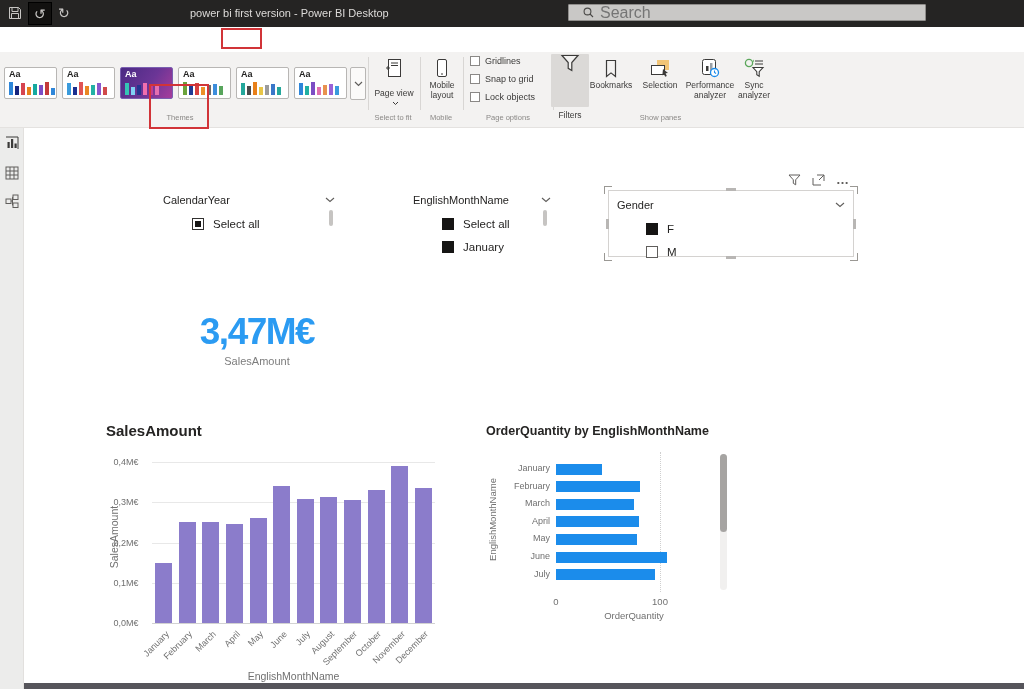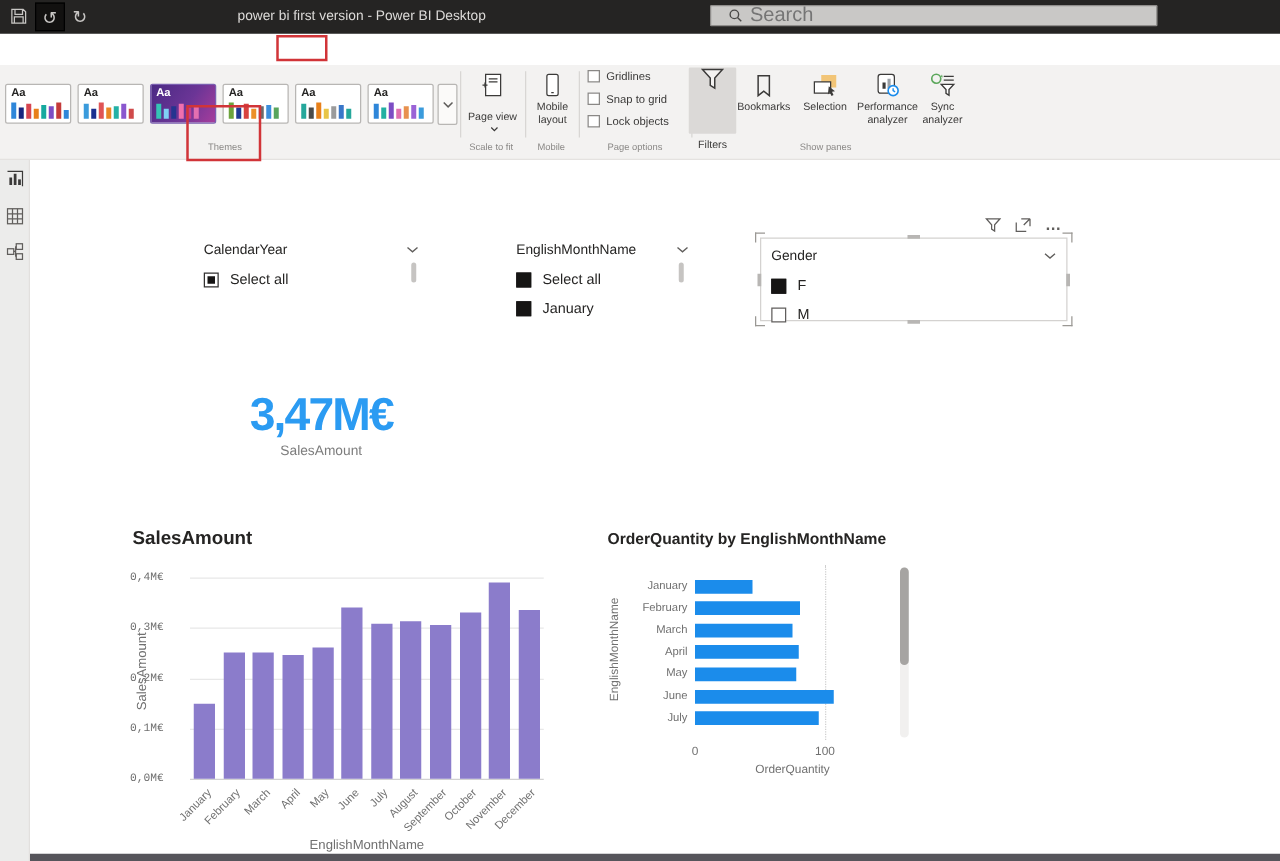--- a/index.html
+++ b/index.html
@@ -50,21 +50,21 @@
   .ann { position:absolute; border:2px solid #D13438; z-index:60; pointer-events:none; }
   #ann-view { left:221px; top:28px; width:41px; height:21px; }
   #ann-themes { left:149px; top:84px; width:60px; height:45px; }
 
   
   .slicer { position:absolute; font-size:11.5px; color:#252423; }
   #slicer-0 { left:163px; top:192px; width:172px; height:64px; }
   #slicer-1 { left:413px; top:192px; width:138px; height:64px; }
   #slicer-2 { left:608px; top:190px; width:246px; height:67px; border:1px solid #d4d2d0; padding:6px 8px 0 8px; background:#fff; }
   .sl-head { display:flex; justify-content:space-between; align-items:center; height:15px; font-size:11px; color:#252423; }
-  .sl-items .row { display:flex; align-items:center; gap:9px; height:23px; }
+  .sl-items .row { display:flex; align-items:center; gap:9px; height:23px;margin-left:29px; }
   .cbx { width:12px; height:12px; position:relative; flex:0 0 auto; }
   .cbx.unchecked { border:1px solid #605e5c; background:#fff; }
   .cbx.checked { background:#161514; border:1px solid #161514; }
   .cbx.indeterminate { border:1px solid #323130; background:#fff; }
   .cbx.indeterminate::after { content:""; position:absolute; left:2px; top:2px; width:6px; height:6px; background:#161514; }
   .sthumb { position:absolute; width:4px; height:16px; background:#c6c4c2; border-radius:2px; }
   .handle-c { position:absolute; width:8px; height:8px; border:1px solid #9a9894; background:transparent; }
   .hc-tl { left:-5px; top:-5px; border-right:none; border-bottom:none; }
   .hc-tr { right:-5px; top:-5px; border-left:none; border-bottom:none; }
   .hc-bl { left:-5px; bottom:-5px; border-right:none; border-top:none; }
@@ -90,21 +90,21 @@
   #chart-sales { left:100px; top:418px; width:345px; height:268px; }
   #chart-order { left:478px; top:424px; width:252px; height:200px; }
   .chart .ctitle { position:absolute; color:#252423; white-space:nowrap; }
   #chart-sales .ctitle { left:6px; top:4px; font-size:15px; font-weight:600; }
   #chart-order .ctitle { left:8px; top:0px; font-size:12.5px; font-weight:600; }
   .plot { position:absolute; }
   #plot-sales { left:52px; top:44px; width:283px; height:161px; }
   #plot-order { left:78px; top:30px; width:156px; height:136px; }
   .gridline { position:absolute; left:0; width:100%; height:1px; background:#e8e8e8; }
   .gridline.zero { background:#d2d2d2; }
-  .ytick { position:absolute; left:-48px; width:44px; text-align:left; font-size:9px; color:#707070;font-family:Liberation Mono, monospace; }
+  .ytick { position:absolute; left:-48px; width:44px; text-align:center; font-size:9px; color:#707070; }
   .vbar { position:absolute; bottom:0; }
   .xcat { position:absolute; width:70px; text-align:right; font-size:9px; color:#707070; transform:rotate(-45deg); transform-origin:100% 0; white-space:nowrap; }
   .axtitle { position:absolute; font-size:10.5px; color:#707070; text-align:center; white-space:nowrap; }
   #xt-sales { left:52px; width:283px; top:252px; }
   #yt-sales { left:-67px; top:113px; width:161px; transform:rotate(-90deg); }
   #xt-order { left:78px; width:156px; top:186px; font-size:9.5px; }
   #yt-order { left:-56px; top:90px; width:140px; transform:rotate(-90deg); font-size:9.5px; }
   .hbar { position:absolute; left:0; height:11px; }
   .ycat { position:absolute; left:-66px; width:60px; text-align:right; font-size:9px; color:#707070; }
   .xtick { position:absolute; width:24px; text-align:center; font-size:9.5px; color:#707070; top:142px; }
@@ -236,21 +236,21 @@
             <line x1="6" y1="5" x2="13" y2="5" stroke="#3b3a39"></line>
             <line x1="6" y1="7.5" x2="13" y2="7.5" stroke="#3b3a39"></line>
             <line x1="1" y1="10" x2="5" y2="10" stroke="#3b3a39"></line>
             <line x1="3" y1="8" x2="3" y2="12" stroke="#3b3a39"></line>
           </svg>
       </span>
       <span><span>Page view</span><span class="caret"><svg width="7" height="5" viewBox="0 0 7 5">
               <polyline points="1,1 3.5,3.5 6,1" fill="none" stroke="#3b3a39" stroke-width="1"></polyline>
             </svg></span></span>
     </div>
-    <div class="grouplabel" style="left:366px;width:54px;">Scale to fit</div>
+    <div class="grouplabel" style="left:366px;width:54px;">Select to fit</div>
 
     <div class="rbtn" style="left:420px;width:44px;">
       <span class="ic">
         <svg width="12" height="20" viewBox="0 0 12 20">
             <rect x="1.5" y="1.5" width="9" height="17" rx="1.5" fill="#fff" stroke="#3b3a39"></rect>
             <line x1="5" y1="16" x2="7" y2="16" stroke="#3b3a39"></line>
           </svg>
       </span>
       <span>Mobile layout</span>
     </div>

